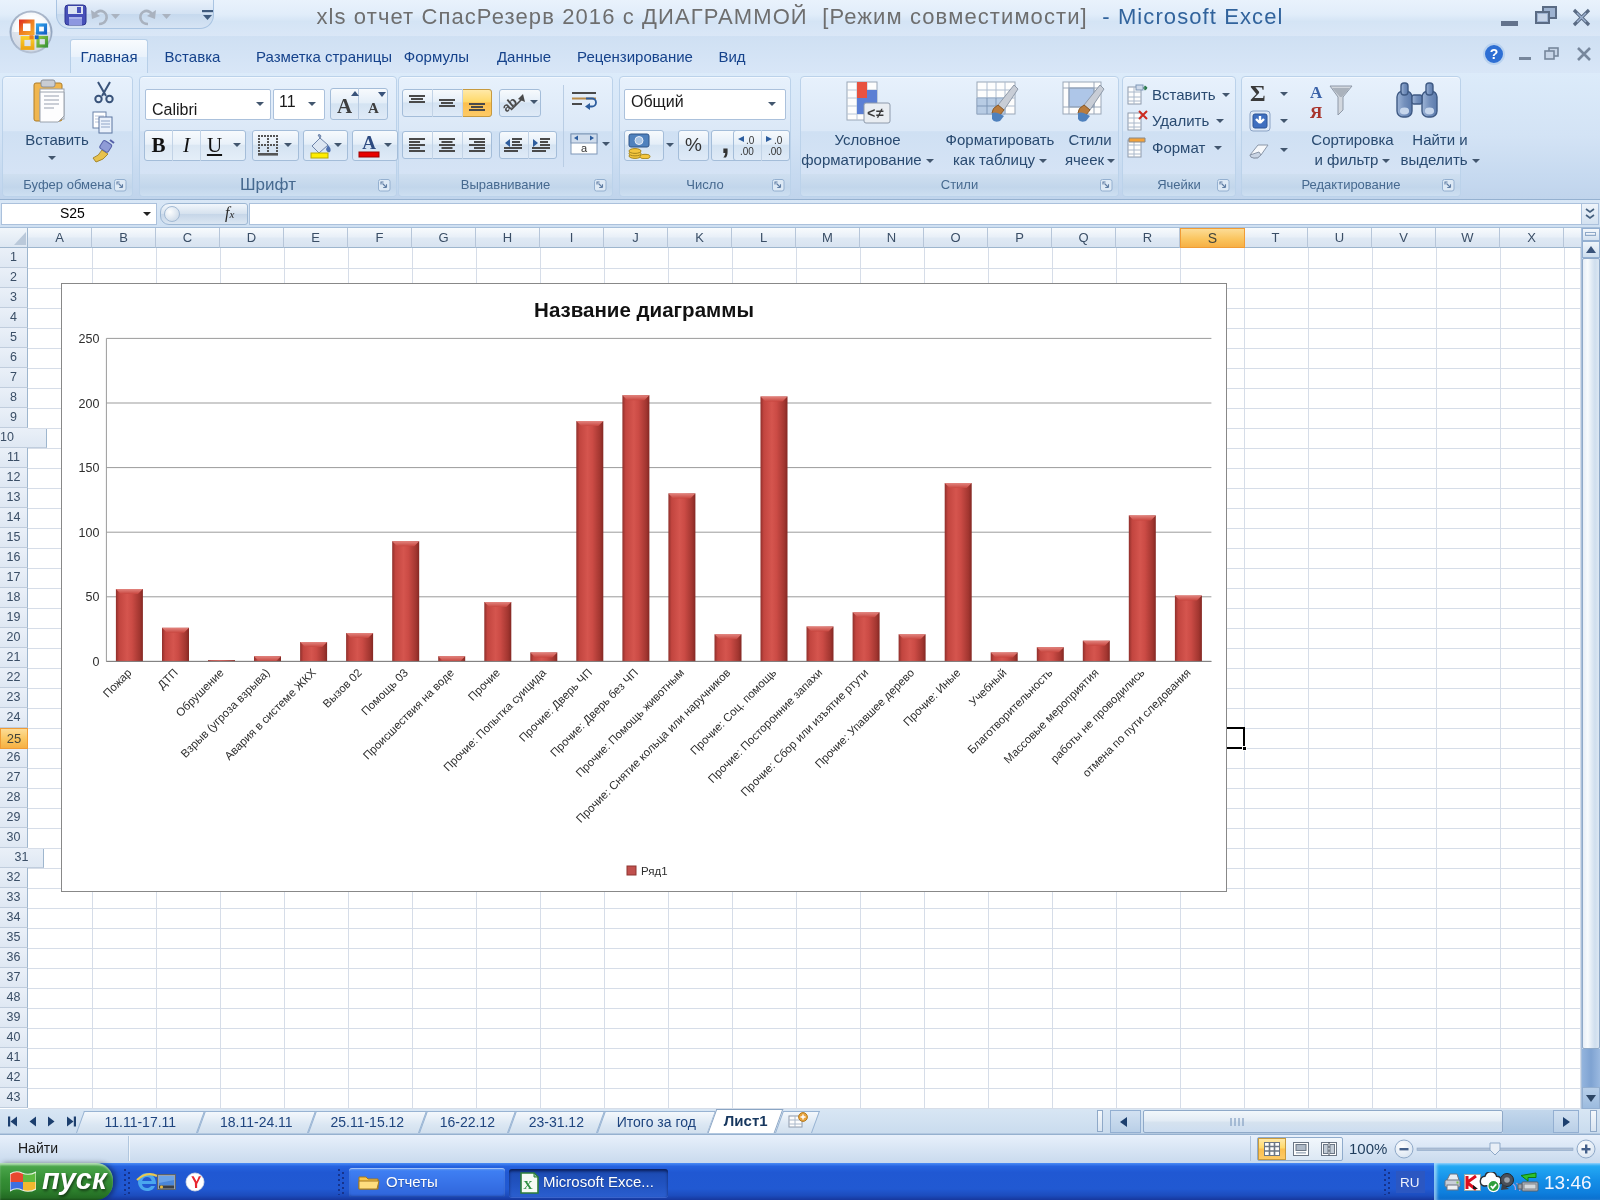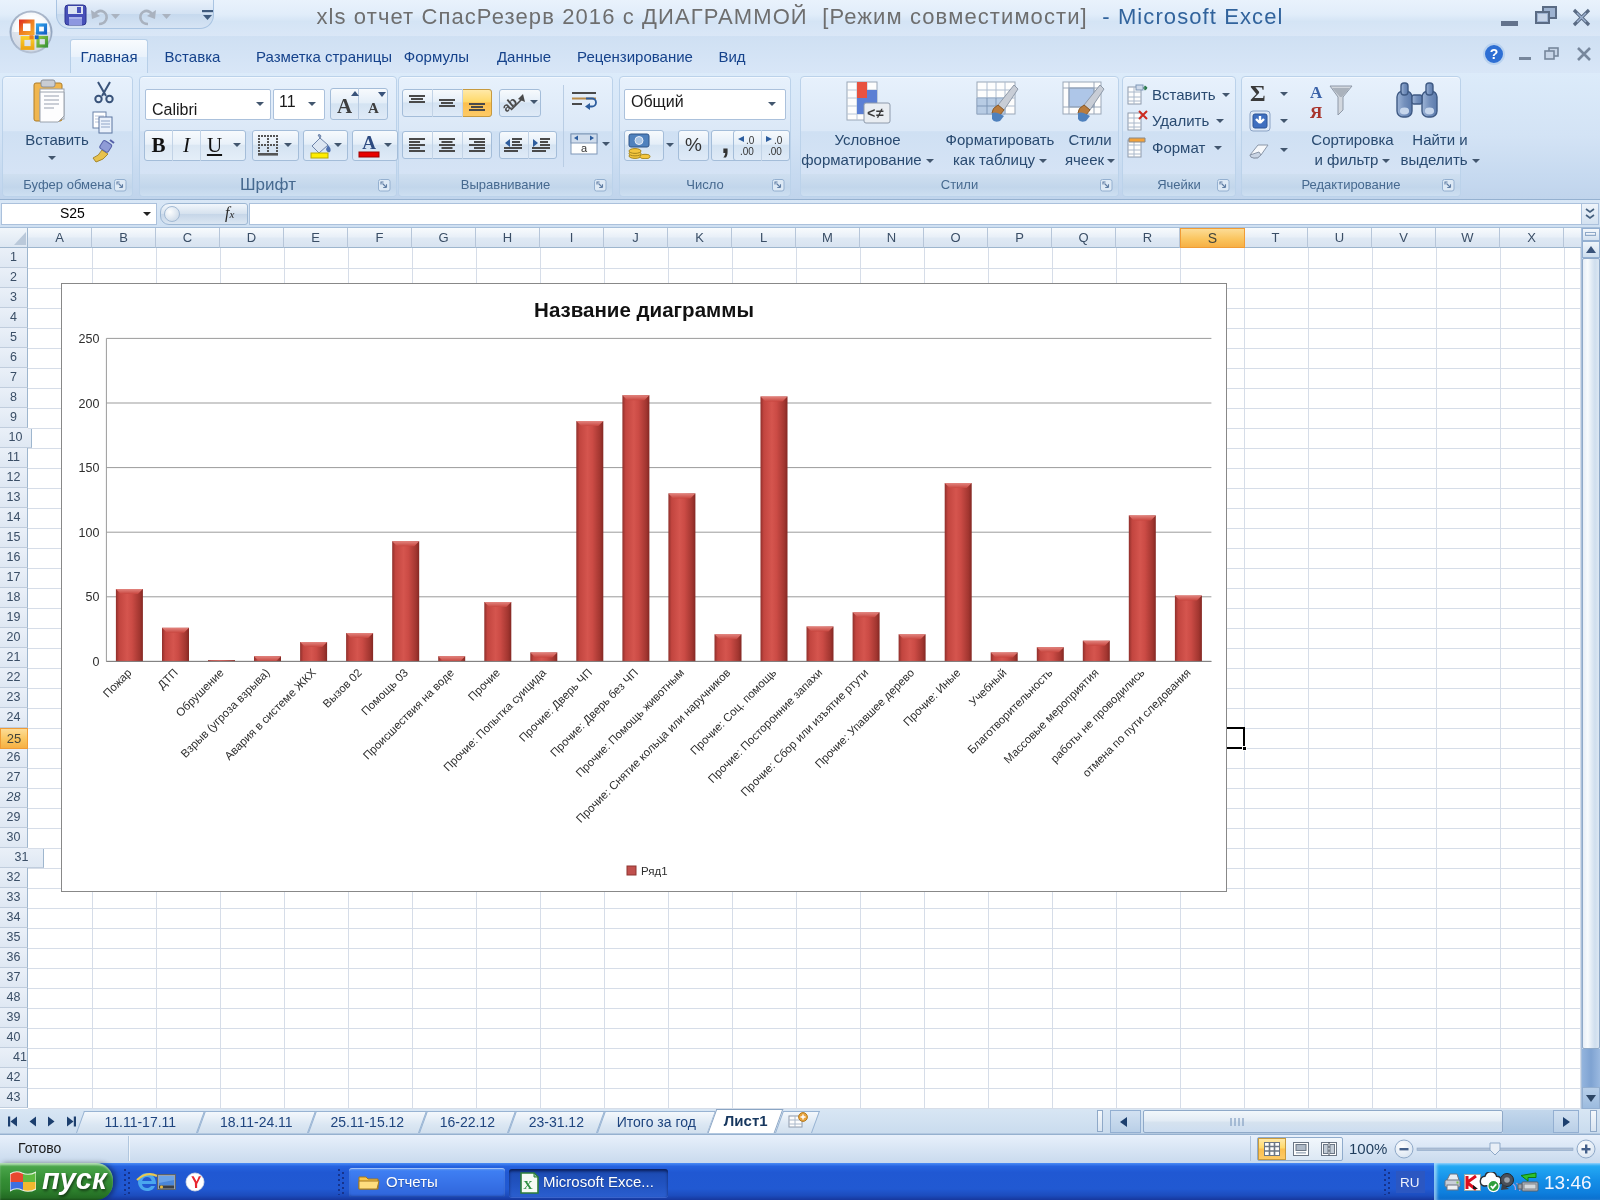--- a/index.html
+++ b/index.html
@@ -691,23 +691,23 @@
  text-align:center;font-size:12.5px;color:#3a4e66;line-height:19.5px;">6</div>
 <div class="abs" style="left:0;top:368px;width:28px;height:20px;
  background:linear-gradient(180deg,#eaf0f8,#dfe8f3);border-right:1px solid #9eb6ce;border-bottom:1px solid #c0cddd;
  text-align:center;font-size:12.5px;color:#3a4e66;line-height:19.5px;">7</div>
 <div class="abs" style="left:0;top:388px;width:28px;height:20px;
  background:linear-gradient(180deg,#eaf0f8,#dfe8f3);border-right:1px solid #9eb6ce;border-bottom:1px solid #c0cddd;
  text-align:center;font-size:12.5px;color:#3a4e66;line-height:19.5px;">8</div>
 <div class="abs" style="left:0;top:408px;width:28px;height:20px;
  background:linear-gradient(180deg,#eaf0f8,#dfe8f3);border-right:1px solid #9eb6ce;border-bottom:1px solid #c0cddd;
  text-align:center;font-size:12.5px;color:#3a4e66;line-height:19.5px;">9</div>
-<div class="abs" style="left:0;top:428px;width:32px;height:20px;
- background:linear-gradient(180deg,#eaf0f8,#dfe8f3);border-right:1px solid #9eb6ce;border-bottom:1px solid #c0cddd;
- text-align:center;font-size:12.5px;color:#3a4e66;line-height:19.5px;">10</div>
+<div class="abs" style="left:0;top:428px;width:47px;height:20px;
+ background:linear-gradient(180deg,#eaf0f8,#dfe8f3);border-right:1px solid #9eb6ce;border-bottom:1px solid #c0cddd;
+ font-size:12.5px;color:#3a4e66;line-height:19.5px;">10</div>
 <div class="abs" style="left:0;top:448px;width:28px;height:20px;
  background:linear-gradient(180deg,#eaf0f8,#dfe8f3);border-right:1px solid #9eb6ce;border-bottom:1px solid #c0cddd;
  text-align:center;font-size:12.5px;color:#3a4e66;line-height:19.5px;">11</div>
 <div class="abs" style="left:0;top:468px;width:28px;height:20px;
  background:linear-gradient(180deg,#eaf0f8,#dfe8f3);border-right:1px solid #9eb6ce;border-bottom:1px solid #c0cddd;
  text-align:center;font-size:12.5px;color:#3a4e66;line-height:19.5px;">12</div>
 <div class="abs" style="left:0;top:488px;width:28px;height:20px;
  background:linear-gradient(180deg,#eaf0f8,#dfe8f3);border-right:1px solid #9eb6ce;border-bottom:1px solid #c0cddd;
  text-align:center;font-size:12.5px;color:#3a4e66;line-height:19.5px;">13</div>
 <div class="abs" style="left:0;top:508px;width:28px;height:20px;
@@ -747,21 +747,21 @@
  background:linear-gradient(180deg,#fcdc96 0%,#fac55f 55%,#f6b045 100%);border:1px solid #f09c36;
  text-align:center;font-size:13px;color:#42453c;line-height:19px;z-index:2;">25</div>
 <div class="abs" style="left:0;top:748px;width:28px;height:20px;
  background:linear-gradient(180deg,#eaf0f8,#dfe8f3);border-right:1px solid #9eb6ce;border-bottom:1px solid #c0cddd;
  text-align:center;font-size:12.5px;color:#3a4e66;line-height:19.5px;">26</div>
 <div class="abs" style="left:0;top:768px;width:28px;height:20px;
  background:linear-gradient(180deg,#eaf0f8,#dfe8f3);border-right:1px solid #9eb6ce;border-bottom:1px solid #c0cddd;
  text-align:center;font-size:12.5px;color:#3a4e66;line-height:19.5px;">27</div>
 <div class="abs" style="left:0;top:788px;width:28px;height:20px;
  background:linear-gradient(180deg,#eaf0f8,#dfe8f3);border-right:1px solid #9eb6ce;border-bottom:1px solid #c0cddd;
- text-align:center;font-size:12.5px;color:#3a4e66;line-height:19.5px;font-style:italic;">28</div>
+ text-align:center;font-size:12.5px;color:#3a4e66;line-height:19.5px;">28</div>
 <div class="abs" style="left:0;top:808px;width:28px;height:20px;
  background:linear-gradient(180deg,#eaf0f8,#dfe8f3);border-right:1px solid #9eb6ce;border-bottom:1px solid #c0cddd;
  text-align:center;font-size:12.5px;color:#3a4e66;line-height:19.5px;">29</div>
 <div class="abs" style="left:0;top:828px;width:28px;height:20px;
  background:linear-gradient(180deg,#eaf0f8,#dfe8f3);border-right:1px solid #9eb6ce;border-bottom:1px solid #c0cddd;
  text-align:center;font-size:12.5px;color:#3a4e66;line-height:19.5px;">30</div>
 <div class="abs" style="left:0;top:848px;width:44px;height:20px;
  background:linear-gradient(180deg,#eaf0f8,#dfe8f3);border-right:1px solid #9eb6ce;border-bottom:1px solid #c0cddd;
  text-align:center;font-size:12.5px;color:#3a4e66;line-height:19.5px;">31</div>
 <div class="abs" style="left:0;top:868px;width:28px;height:20px;
@@ -786,21 +786,21 @@
  background:linear-gradient(180deg,#eaf0f8,#dfe8f3);border-right:1px solid #9eb6ce;border-bottom:1px solid #c0cddd;
  text-align:center;font-size:12.5px;color:#3a4e66;line-height:19.5px;">48</div>
 <div class="abs" style="left:0;top:1008px;width:28px;height:20px;
  background:linear-gradient(180deg,#eaf0f8,#dfe8f3);border-right:1px solid #9eb6ce;border-bottom:1px solid #c0cddd;
  text-align:center;font-size:12.5px;color:#3a4e66;line-height:19.5px;">39</div>
 <div class="abs" style="left:0;top:1028px;width:28px;height:20px;
  background:linear-gradient(180deg,#eaf0f8,#dfe8f3);border-right:1px solid #9eb6ce;border-bottom:1px solid #c0cddd;
  text-align:center;font-size:12.5px;color:#3a4e66;line-height:19.5px;">40</div>
 <div class="abs" style="left:0;top:1048px;width:28px;height:20px;
  background:linear-gradient(180deg,#eaf0f8,#dfe8f3);border-right:1px solid #9eb6ce;border-bottom:1px solid #c0cddd;
- text-align:right;font-size:12.5px;color:#3a4e66;line-height:19.5px;">41</div>
+ text-align:center;font-size:12.5px;color:#3a4e66;line-height:19.5px;">41</div>
 <div class="abs" style="left:0;top:1068px;width:28px;height:20px;
  background:linear-gradient(180deg,#eaf0f8,#dfe8f3);border-right:1px solid #9eb6ce;border-bottom:1px solid #c0cddd;
  text-align:center;font-size:12.5px;color:#3a4e66;line-height:19.5px;">42</div>
 <div class="abs" style="left:0;top:1088px;width:28px;height:20px;
  background:linear-gradient(180deg,#eaf0f8,#dfe8f3);border-right:1px solid #9eb6ce;border-bottom:1px solid #c0cddd;
  text-align:center;font-size:12.5px;color:#3a4e66;line-height:19.5px;">43</div>
 <svg class="abs" style="left:0;top:228px;" width="1600" height="881" viewBox="0 228 1600 881">
     <line x1="92.5" y1="248" x2="92.5" y2="1108" stroke="#d6dde8"></line>
     <line x1="156.5" y1="248" x2="156.5" y2="1108" stroke="#d6dde8"></line>
     <line x1="220.5" y1="248" x2="220.5" y2="1108" stroke="#d6dde8"></line>
@@ -1047,21 +1047,21 @@
       <path d="M2 0 v8 M6 0 v8 M10 0 v8 M14 0 v8"></path>
     </g>
   </svg>
 <div class="abs" style="left:1503px;top:1110px;width:50px;height:23px;background:linear-gradient(180deg,#c3d7ec,#abc6e2);"></div>
 <div class="abs" style="left:1553px;top:1110px;width:26px;height:23px;background:linear-gradient(180deg,#d2e1f1,#b9cfe7);border:1px solid #93afd1;"></div>
 <svg class="abs" style="left:1562px;top:1116px;" width="9" height="12" viewBox="0 0 9 12">
     <polygon points="1,1 1,11 8,6" fill="#1c3f6e"></polygon>
   </svg>
 <div class="abs" style="left:1590px;top:1110px;width:7px;height:22px;background:linear-gradient(180deg,#f6f9fc,#d8e4f1);border:1px solid #8fa9c8;"></div>
 <div class="abs" id="statusbar"></div>
-<div class="abs" style="left:18px;top:1140px;font-size:14px;color:#1a1a1a;">Готово</div>
+<div class="abs" style="left:18px;top:1140px;font-size:14px;color:#1a1a1a;">Найти</div>
 <div class="abs" style="left:128px;top:1136px;width:1px;height:25px;background:#b0c6de;"></div>
 <div class="abs" style="left:129px;top:1136px;width:1px;height:25px;background:#f0f5fa;"></div>
 <div class="abs" style="left:1250px;top:1136px;width:1px;height:25px;background:#aec4dc;"></div>
 <div class="abs" style="left:1257px;top:1137px;width:86px;height:24px;border:1px solid #8fabcc;border-radius:2px;
  background:linear-gradient(180deg,#f2f7fc,#dce8f4);"></div>
 <div class="abs orangesel" style="left:1258px;top:1138px;width:28px;height:22px;"></div>
 <svg class="abs" style="left:1264px;top:1142px;" width="16" height="14" viewBox="0 0 16 14">
 <rect x="0.5" y="0.5" width="15" height="13" fill="#fdfdfa" stroke="#6b7684"></rect>
 <g stroke="#6b7684" stroke-width="1.6">
       <path d="M0 4.5 h16 M0 9 h16 M5.5 0 v14 M10.5 0 v14"></path>

